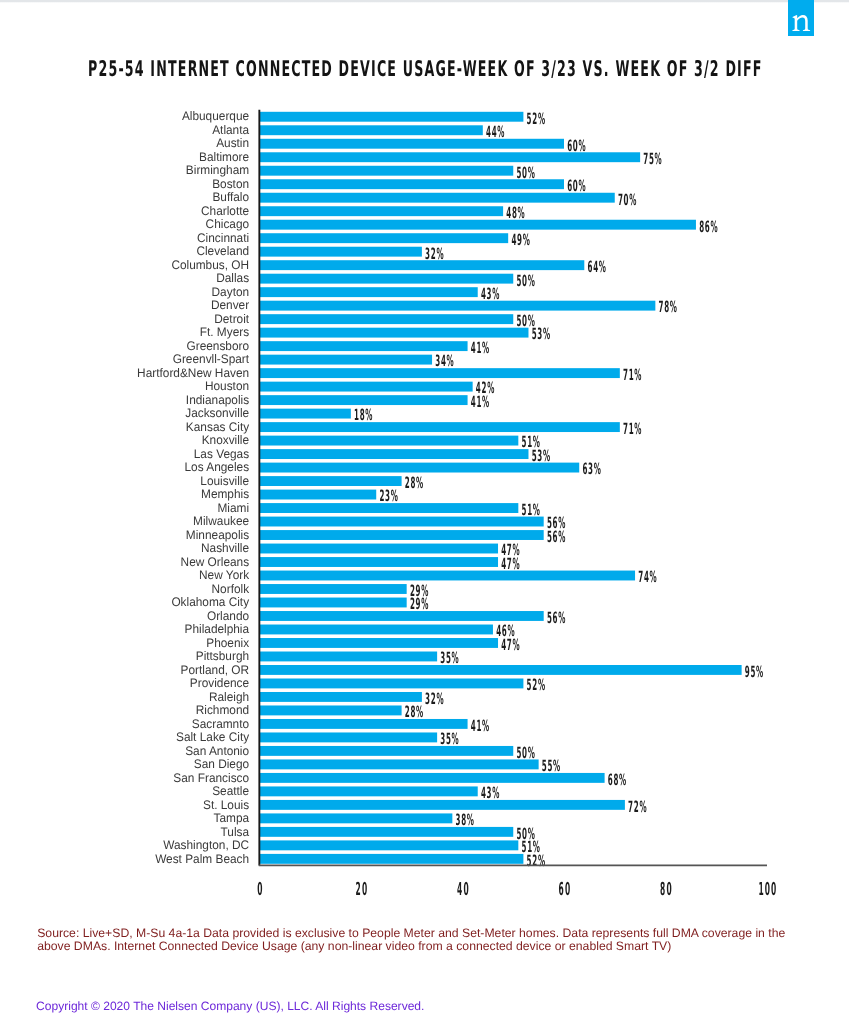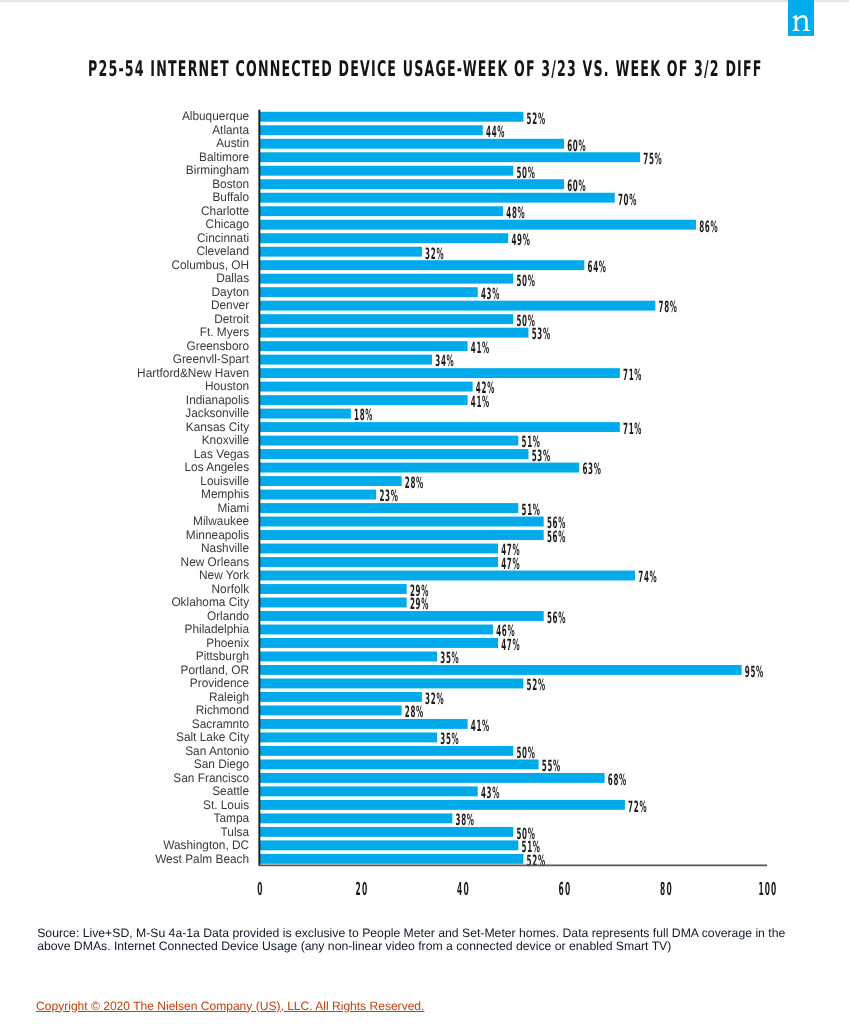--- a/index.html
+++ b/index.html
@@ -7,22 +7,22 @@
   body{width:849px;height:1024px;background:#ffffff;-webkit-font-smoothing:antialiased;text-rendering:geometricPrecision;font-family:"Liberation Sans",sans-serif;overflow:hidden;}
   .topband{position:absolute;left:0;top:0;width:849px;height:3px;
     background:linear-gradient(to bottom,#e3e6e9 0,#e3e6e9 1.5px,#f6f7f8 2.4px,#ffffff 3px);}
   .logo{position:absolute;left:787.9px;top:0;width:25.8px;height:36.1px;background:#00ACEE;}
   .logosvg{position:absolute;left:787.9px;top:0;width:25.8px;height:36.1px;}
   .title{position:absolute;left:88.2px;top:56.5px;width:0;height:0;overflow:visible;
     font-family:"DejaVu Sans Condensed","DejaVu Sans",sans-serif;font-weight:bold;font-size:21.68px;color:#141414;
     letter-spacing:1.83px;white-space:nowrap;}
   .title>span{display:inline-block;transform:scaleX(0.648);transform-origin:0% 50%;}
   .chart{position:absolute;left:0;top:0;width:849px;height:1024px;}
-  .footnote{position:absolute;left:37.2px;top:926.5px;width:752px;font-size:12.22px;color:#0f172a;line-height:13.05px;}
-  .copy{position:absolute;left:36.1px;top:998.5px;font-size:12.05px;color:#c2410c;text-decoration:underline;}
+  .footnote{position:absolute;left:37.2px;top:926.5px;width:752px;font-size:12.22px;color:#7f1d1d;line-height:13.05px;}
+  .copy{position:absolute;left:36.1px;top:998.5px;font-size:12.05px;color:#6d28d9;}
   text.catlabel{font-family:"Liberation Sans",sans-serif;font-size:12.43px;fill:#3a3a3a;}
   text.vallabel{font-family:"DejaVu Sans Condensed","DejaVu Sans",sans-serif;font-weight:bold;font-size:15.6px;fill:#1c1c1c;letter-spacing:1.35px;}
   text.ticklabel{font-family:"DejaVu Sans Condensed","DejaVu Sans",sans-serif;font-weight:bold;font-size:17.97px;fill:#1c1c1c;letter-spacing:2.4px;}
   line.axisline{stroke:#555555;stroke-width:1.7;}
   line.yaxis{stroke:#1a1a1a;stroke-width:1.9;}
 </style>
 </head>
 <body>
 
 <div class="topband"></div>

